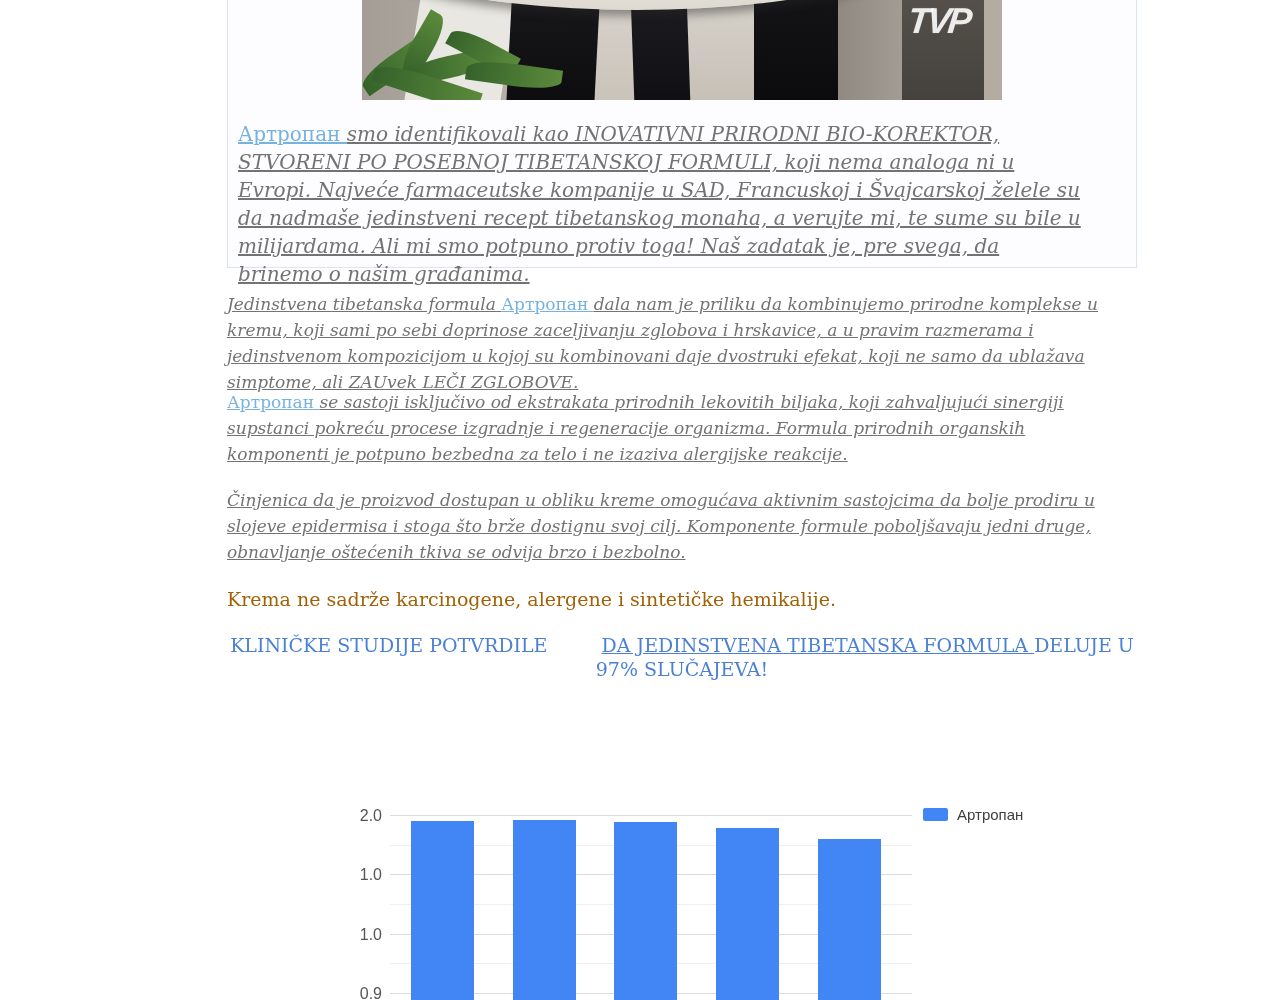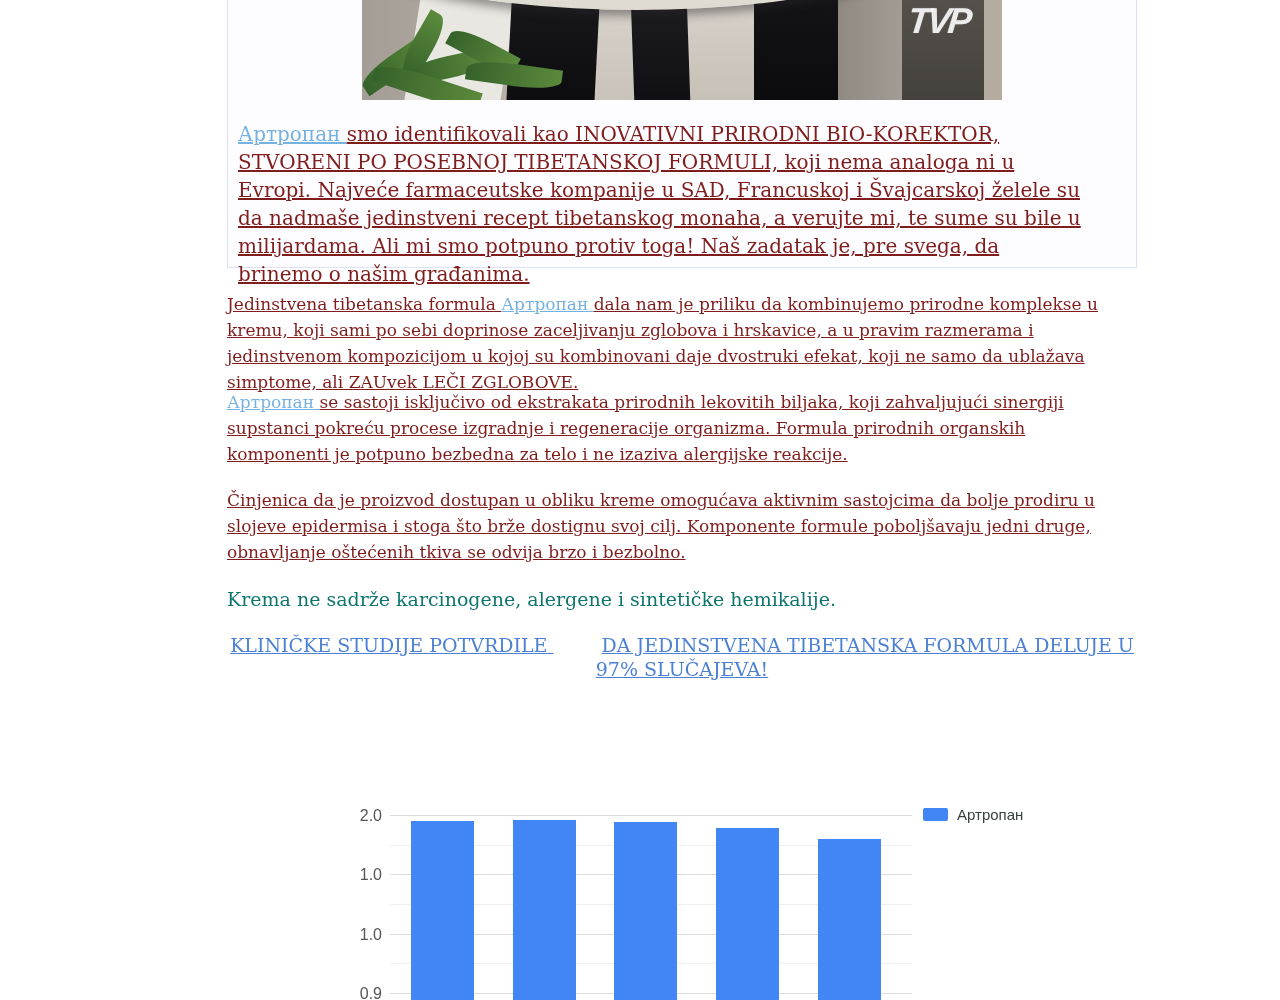--- a/index.html
+++ b/index.html
@@ -60,29 +60,29 @@
     font-size:36px; letter-spacing:-3px; color:rgba(255,255,255,.88);
     text-shadow:0 0 2px rgba(120,120,120,.6); transform:skewX(-6deg);
   }
   
   .para { position:absolute; font-size:17px; line-height:26px; color:#1b34c6; }
   .p1   { left:238px; top:120px; width:846px; font-size:20px; line-height:28px; }
   .p2   { left:227px; top:291px; width:906px; }
   .p3   { left:227px; top:389px; width:903px; }
   .p4   { left:227px; top:487px; width:908px; }
   .note { position:absolute; left:227px; top:586px; width:906px;
-          font-size:19px; line-height:26px; color:#0f766e; }
+          font-size:19px; line-height:26px; color:#a16207; }
   .headline { position:absolute; left:227px; top:633px; width:910px; text-align:center;
           font-size:19px; line-height:24px; color:#4b80d5; }
   .p5   { left:227px; top:677px; width:912px; }
   .seg { text-decoration:none; }
   a.seg-brand { color:#76b2e0; text-decoration:underline; cursor:pointer; }
-  a.seg-link  { color:#7f1d1d; text-decoration:underline; cursor:pointer; }
+  a.seg-link  { color:#737373; text-decoration:underline; cursor:pointer;font-style:italic; }
   a.seg-underline { color:inherit; text-decoration:underline; cursor:pointer;margin-left:48px; }
-  span.seg-plain { color:inherit;text-decoration:underline; }
+  span.seg-plain { color:inherit; }
   
   .chart { position:absolute; left:0; top:790px; width:1280px; height:262px;
            font-family:"Liberation Sans",sans-serif; }
   .gridline       { position:absolute; left:390px; width:522px; height:1px; background:#dcdcdc; }
   .gridline.minor { background:#efefef; }
   .tick-label { position:absolute; left:346px; width:36px; text-align:right;
                 font-size:16px; color:#555; }
   .bar { position:absolute; width:63px; background:#4285f4; }
   .legend { position:absolute; left:923px; top:16px; display:flex; align-items:center; }
   .legend-swatch { width:25px; height:13px; border-radius:2px; background:#4285f4; }

